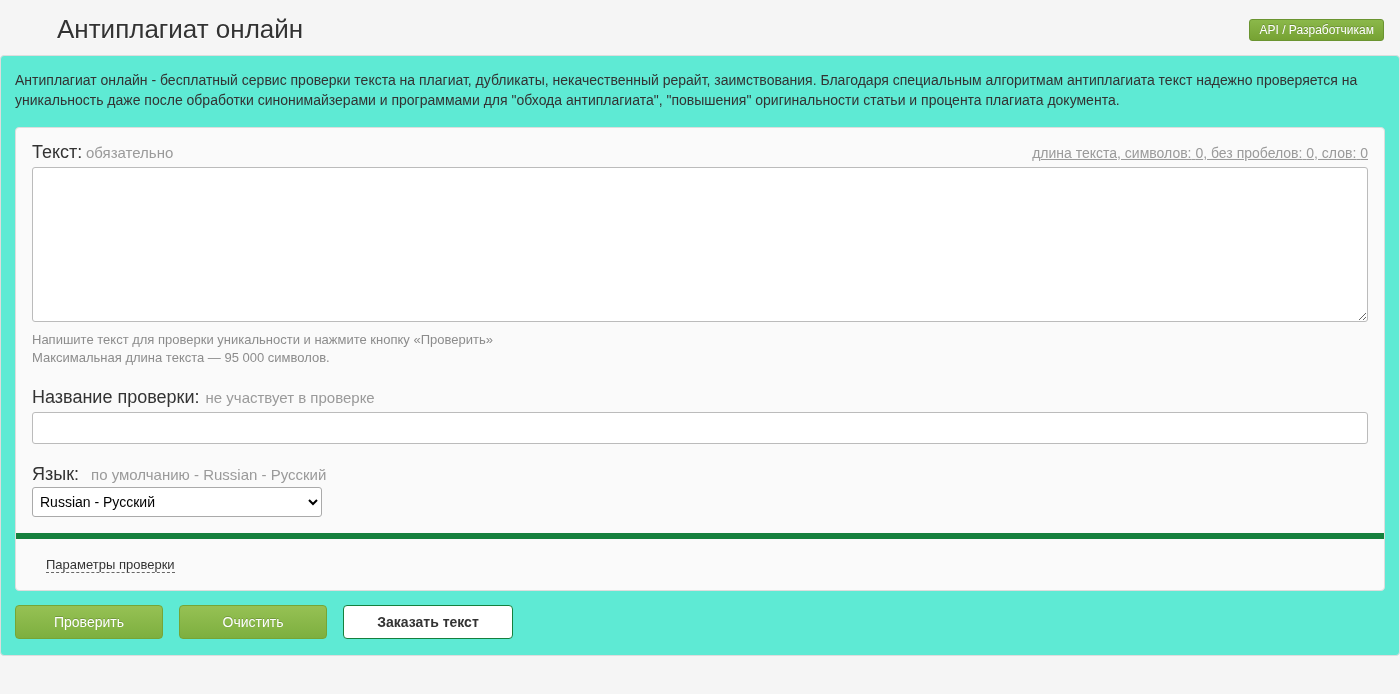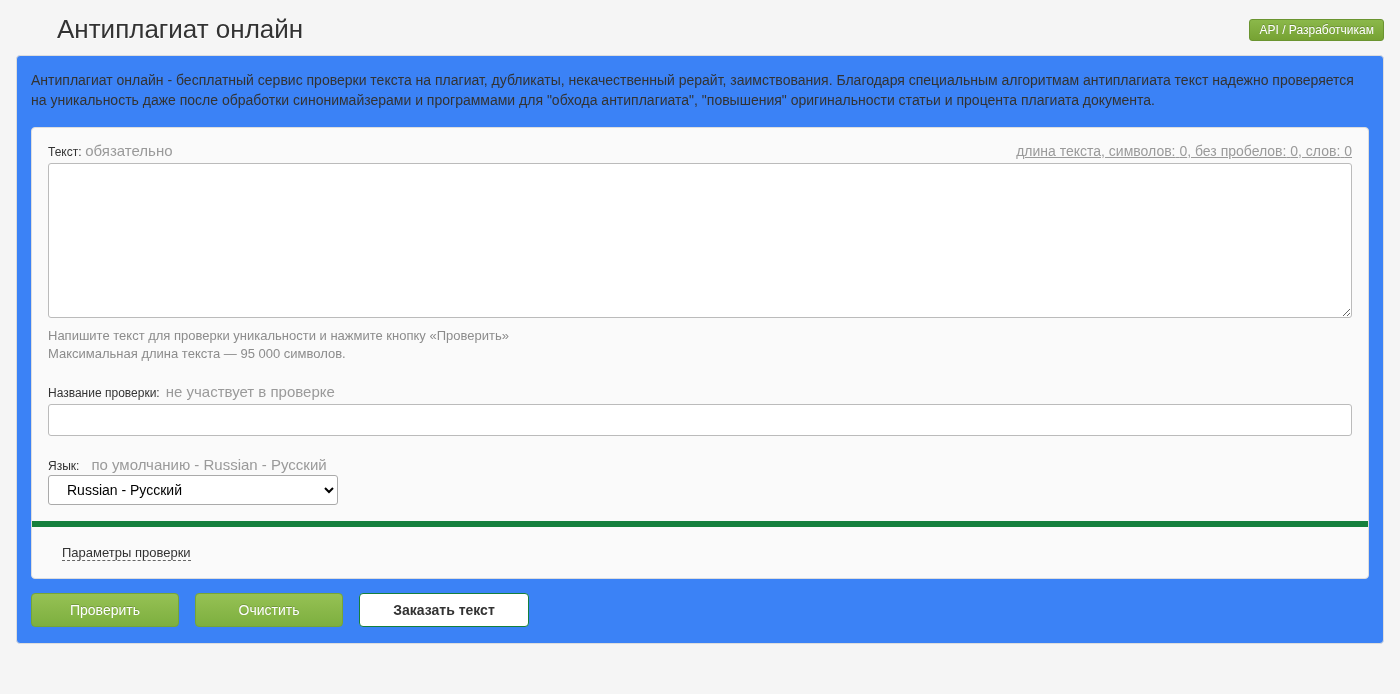--- a/index.html
+++ b/index.html
@@ -33,22 +33,22 @@
   background: linear-gradient(#8bb84a, #76a233);
   border: 1px solid #6a9430;
   color: #fff;
   font-size: 12px;
   padding: 3px 9px;
   border-radius: 3px;
   text-shadow: 0 -1px 0 rgba(0,0,0,0.2);
   cursor: pointer;
 }
 .container {
-  margin: 0 16px;
-  background: #3b82f6;
+  margin: 0 0;
+  background: #5eead4;
   border: 1px solid #ddd;
   border-radius: 4px;
   padding: 14px 14px 16px 14px;
 }
 .intro {
   font-size: 14px;
   line-height: 1.45;
   color: #333;
   margin-bottom: 16px;
 }
@@ -60,21 +60,21 @@
 .section {
   padding: 14px 16px 16px 16px;
 }
 .label-row {
   display: flex;
   justify-content: space-between;
   align-items: baseline;
   margin-bottom: 4px;
 }
 .field-label {
-  font-size: 12px;
+  font-size: 18px;
   color: #333;
 }
 .label-hint {
   color: #9a9a9a;
   font-size: 15px;
 }
 .stats {
   color: #9a9a9a;
   font-size: 14px;
   text-decoration: underline;
@@ -115,21 +115,21 @@
   gap: 0;
 }
 select.lang-select {
   height: 30px;
   width: 290px;
   border: 1px solid #aaa;
   border-radius: 3px;
   background: #fff;
   font-family: Verdana, Geneva, sans-serif;
   font-size: 14px;
-  padding: 3px 14px;
+  padding: 3px 3px;
 }
 .params-section {
   border-top: 6px solid #15803d;
   padding: 18px 30px 18px 30px;
 }
 .params-link {
   color: #333;
   border-bottom: 1px dashed #666;
   cursor: pointer;
   font-size: 13px;

